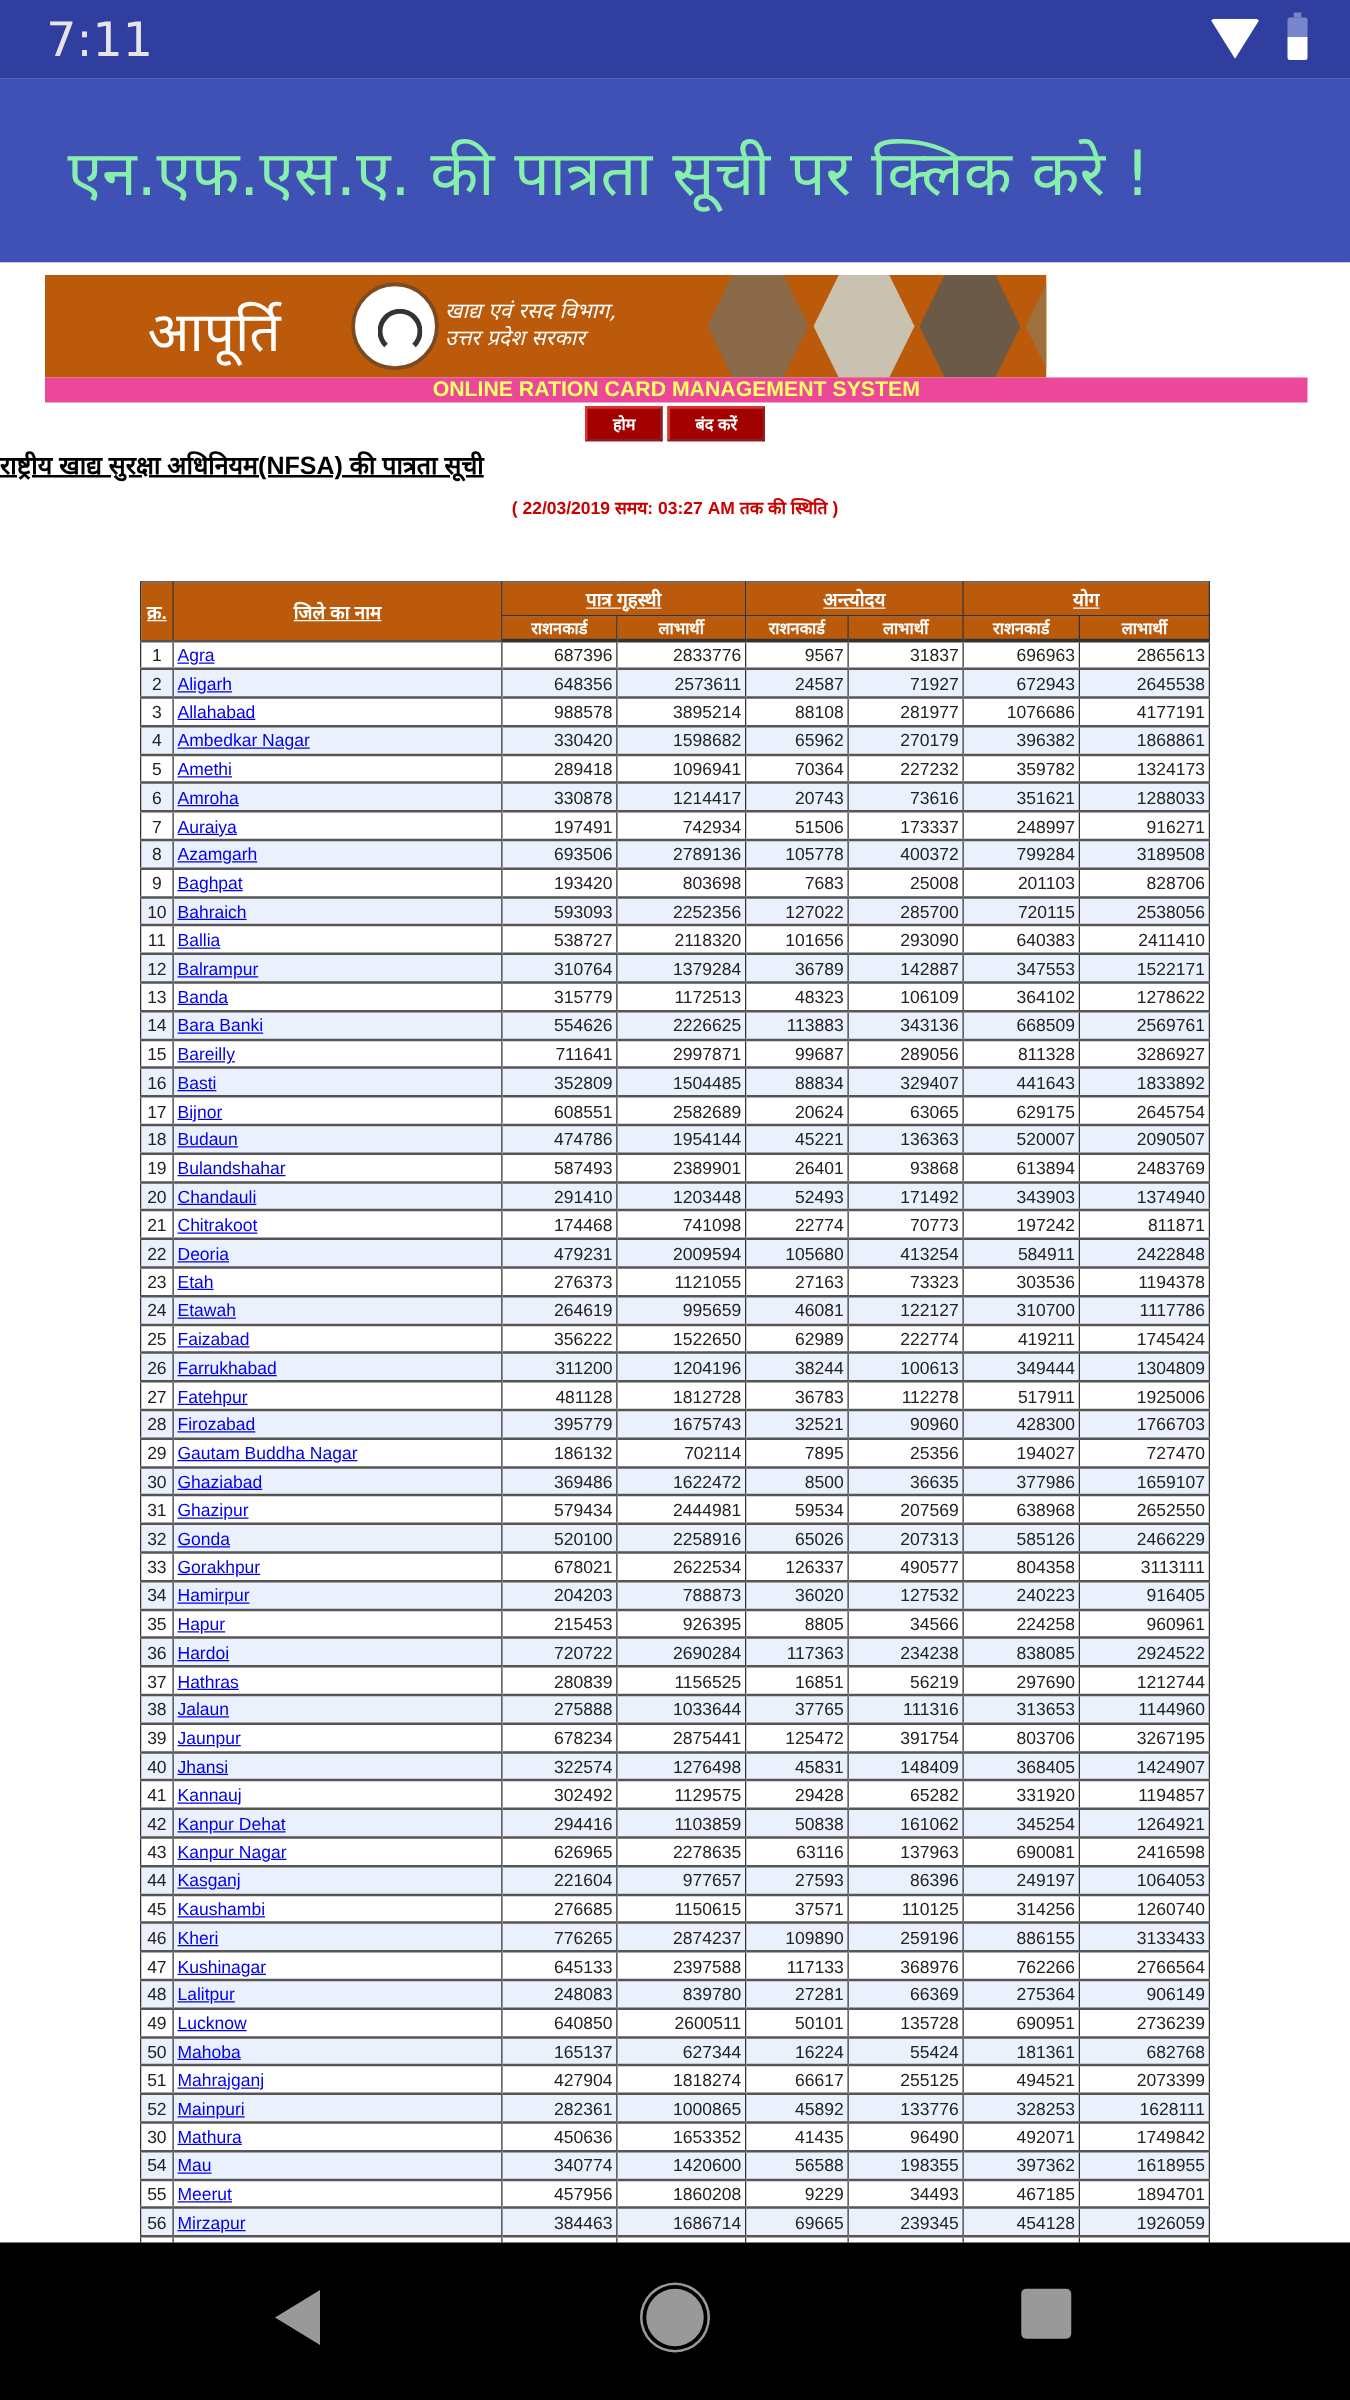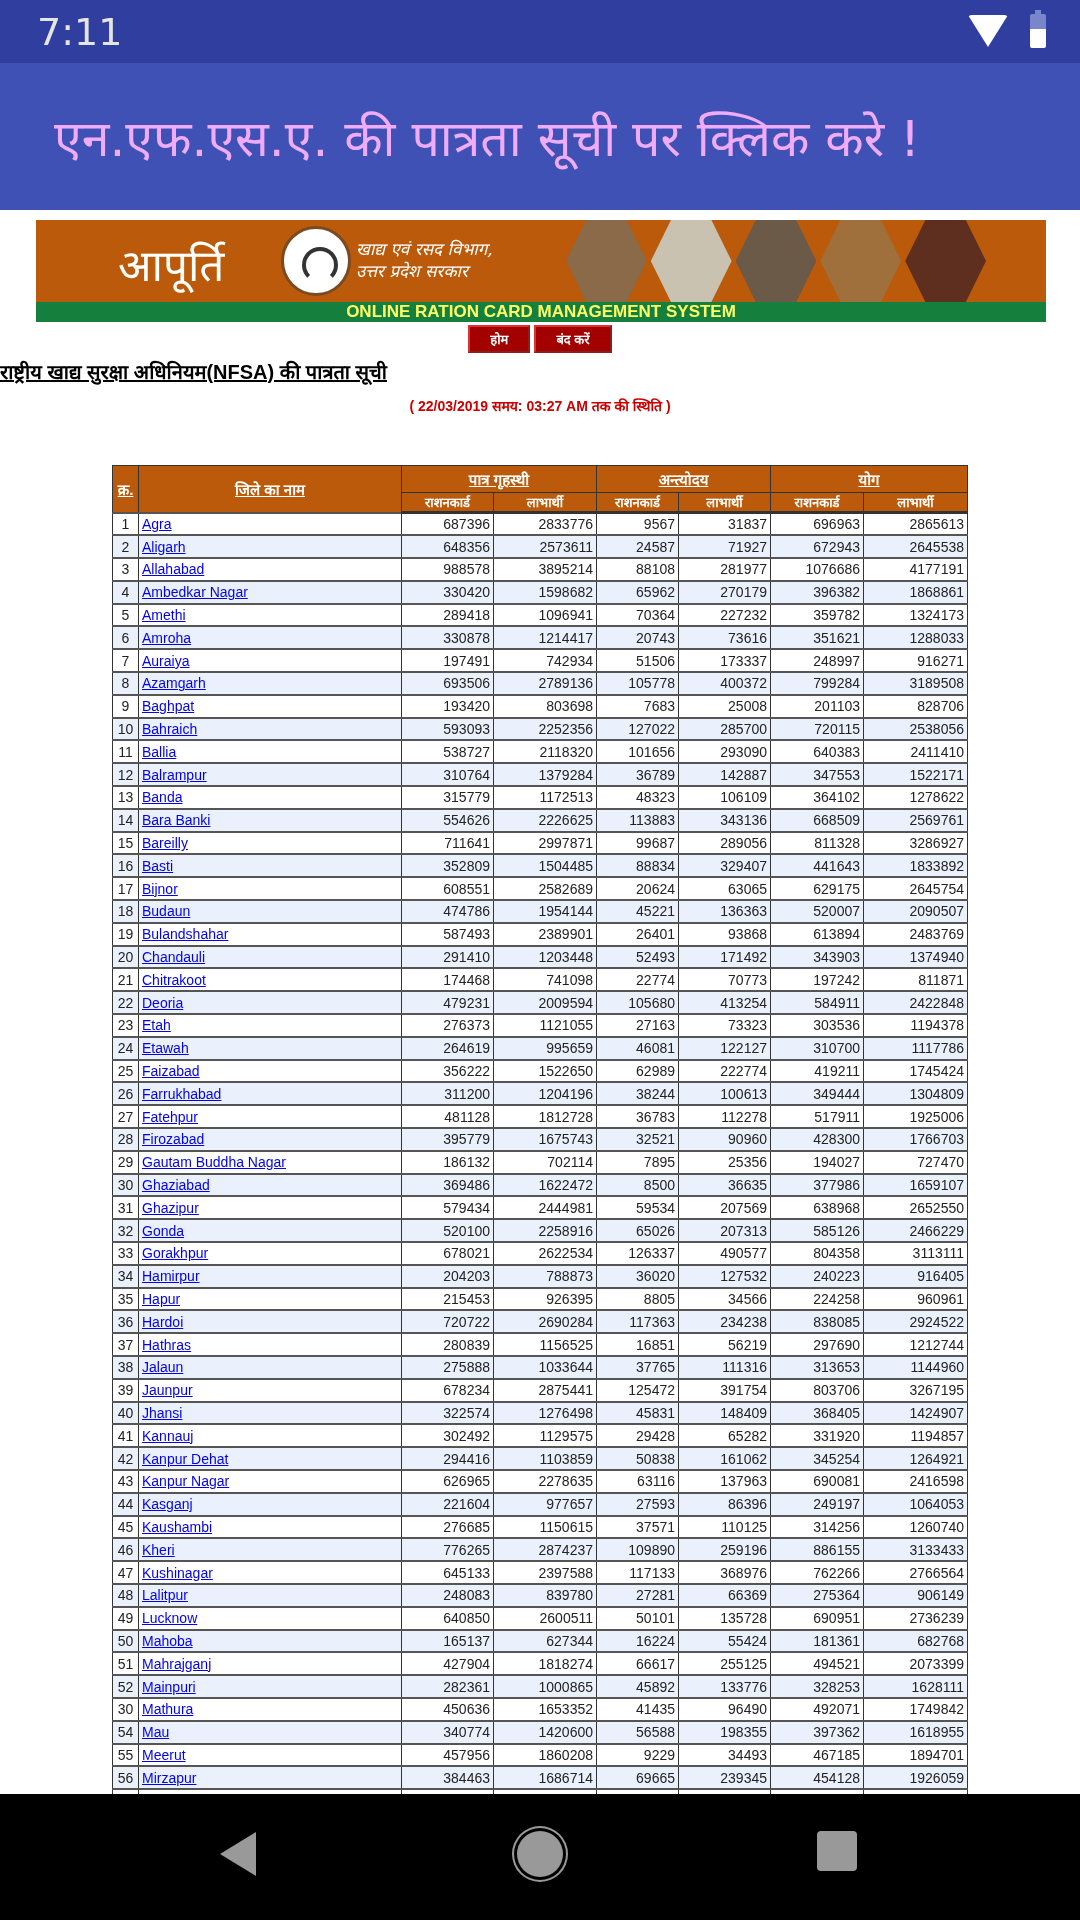--- a/index.html
+++ b/index.html
@@ -7,32 +7,32 @@
   body { font-family: "Liberation Sans", "DejaVu Sans", sans-serif; position: relative; }
 
   .status-bar { position: absolute; top: 0; left: 0; width: 1080px; height: 63px; background: #303f9f; color: #e5e5e5; text-align: center; }
   .status-time { position: absolute; left: 37px; top: 10px; font-size: 38px; font-family: "DejaVu Sans", sans-serif; }
   .status-icons { position: absolute; right: 34px; top: 14px; display: flex; align-items: center; gap: 22px; }
   .wifi { width: 0; height: 0; border-left: 20px solid transparent; border-right: 20px solid transparent; border-top: 32px solid #fff; border-radius: 4px; position: relative; }
   .battery { width: 16px; height: 34px; border-radius: 2px; background: linear-gradient(#7986cb 0 45%, #fff 45% 100%); position: relative; }
   .battery:before { content: ""; position: absolute; top: -4px; left: 5px; width: 6px; height: 4px; background: #7986cb; }
 
   .app-bar { position: absolute; top: 63px; left: 0; width: 1080px; height: 147px; background: #3f51b5; box-shadow: 0 3px 5px rgba(0,0,0,0.25); }
-  .app-title { position: absolute; left: 54px; top: 40px; color: #f0abfc; font-size: 50px; font-family: "DejaVu Sans", sans-serif; white-space: nowrap; }
+  .app-title { position: absolute; left: 54px; top: 40px; color: #86efac; font-size: 50px; font-family: "DejaVu Sans", sans-serif; white-space: nowrap; }
 
   .webview { position: absolute; top: 210px; left: 0; width: 1080px; height: 1584px; background: #fff; overflow: hidden; }
 
-  .banner { position: absolute; left: 36px; top: 10px; width: 1010px; height: 82px; background: #bb5a0a; overflow: hidden; }
+  .banner { position: absolute; left: 36px; top: 10px; width: 801px; height: 82px; background: #bb5a0a; overflow: hidden; }
   .banner-word { position: absolute; left: 82px; top: 14px; font-size: 44px; color: #fff; font-family: "DejaVu Serif", serif; }
   .emblem { position: absolute; left: 245px; top: 6px; width: 70px; height: 70px; border-radius: 50%; background: #fff; border: 3px solid #7a4a20; }
   .emblem:after { content: ""; position: absolute; left: 18px; top: 18px; width: 28px; height: 28px; border-radius: 50%; border: 4px solid #333; border-bottom-color: transparent; }
   .dept { position: absolute; left: 320px; top: 18px; color: #fff; font-size: 17px; line-height: 22px; font-style: italic; font-family: "DejaVu Serif", serif; }
   .photos { position: absolute; left: 530px; top: 0; width: 420px; height: 82px; display: flex; gap: 4px; }
   .photo { flex: 1; clip-path: polygon(25% 0, 75% 0, 100% 50%, 75% 100%, 25% 100%, 0 50%); }
-  .green-strip { position: absolute; left: 36px; top: 92px; width: 1010px; height: 20px; background: #15803d; text-align: center; color: #ffff66; font-weight: bold; font-size: 17px; line-height: 20px; }
+  .green-strip { position: absolute; left: 36px; top: 92px; width: 1010px; height: 20px; background: #ec4899; text-align: center; color: #ffff66; font-weight: bold; font-size: 17px; line-height: 20px; }
 
   .nav-btns { position: absolute; top: 115px; left: 0; width: 1080px; display: flex; justify-content: center; gap: 4px; }
   .nav-btn { background: #a30000; color: #fff; font-size: 13px; font-weight: bold; padding: 3px 20px; border: 2px outset #d33; cursor: pointer; }
 
   .page-heading { position: absolute; top: 148px; left: 0; width: 1080px; text-align: left; font-size: 20px; font-weight: bold; text-decoration: underline; color: #000; }
   .date-line { position: absolute; top: 186px; left: 0; width: 1080px; text-align: center; font-size: 14px; color: #cc0000; font-weight: bold; }
 
   .tbl-wrap { position: absolute; top: 207px; left: 112px; }
   table { border-collapse: collapse; font-size: 14px; table-layout: fixed; margin-top: 48px; }
   th, td { border: 1px solid #333; }

